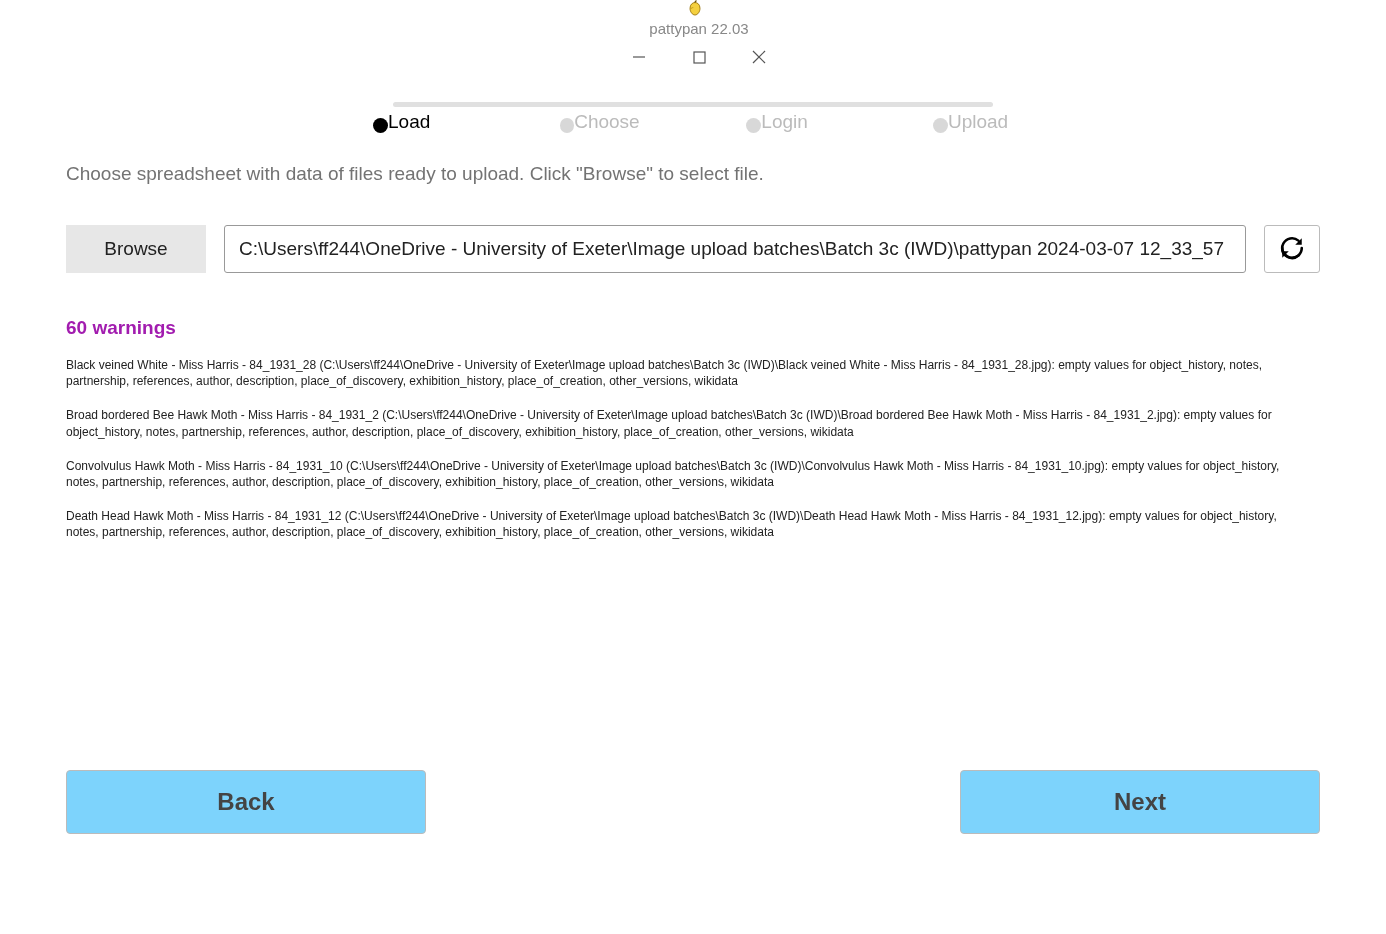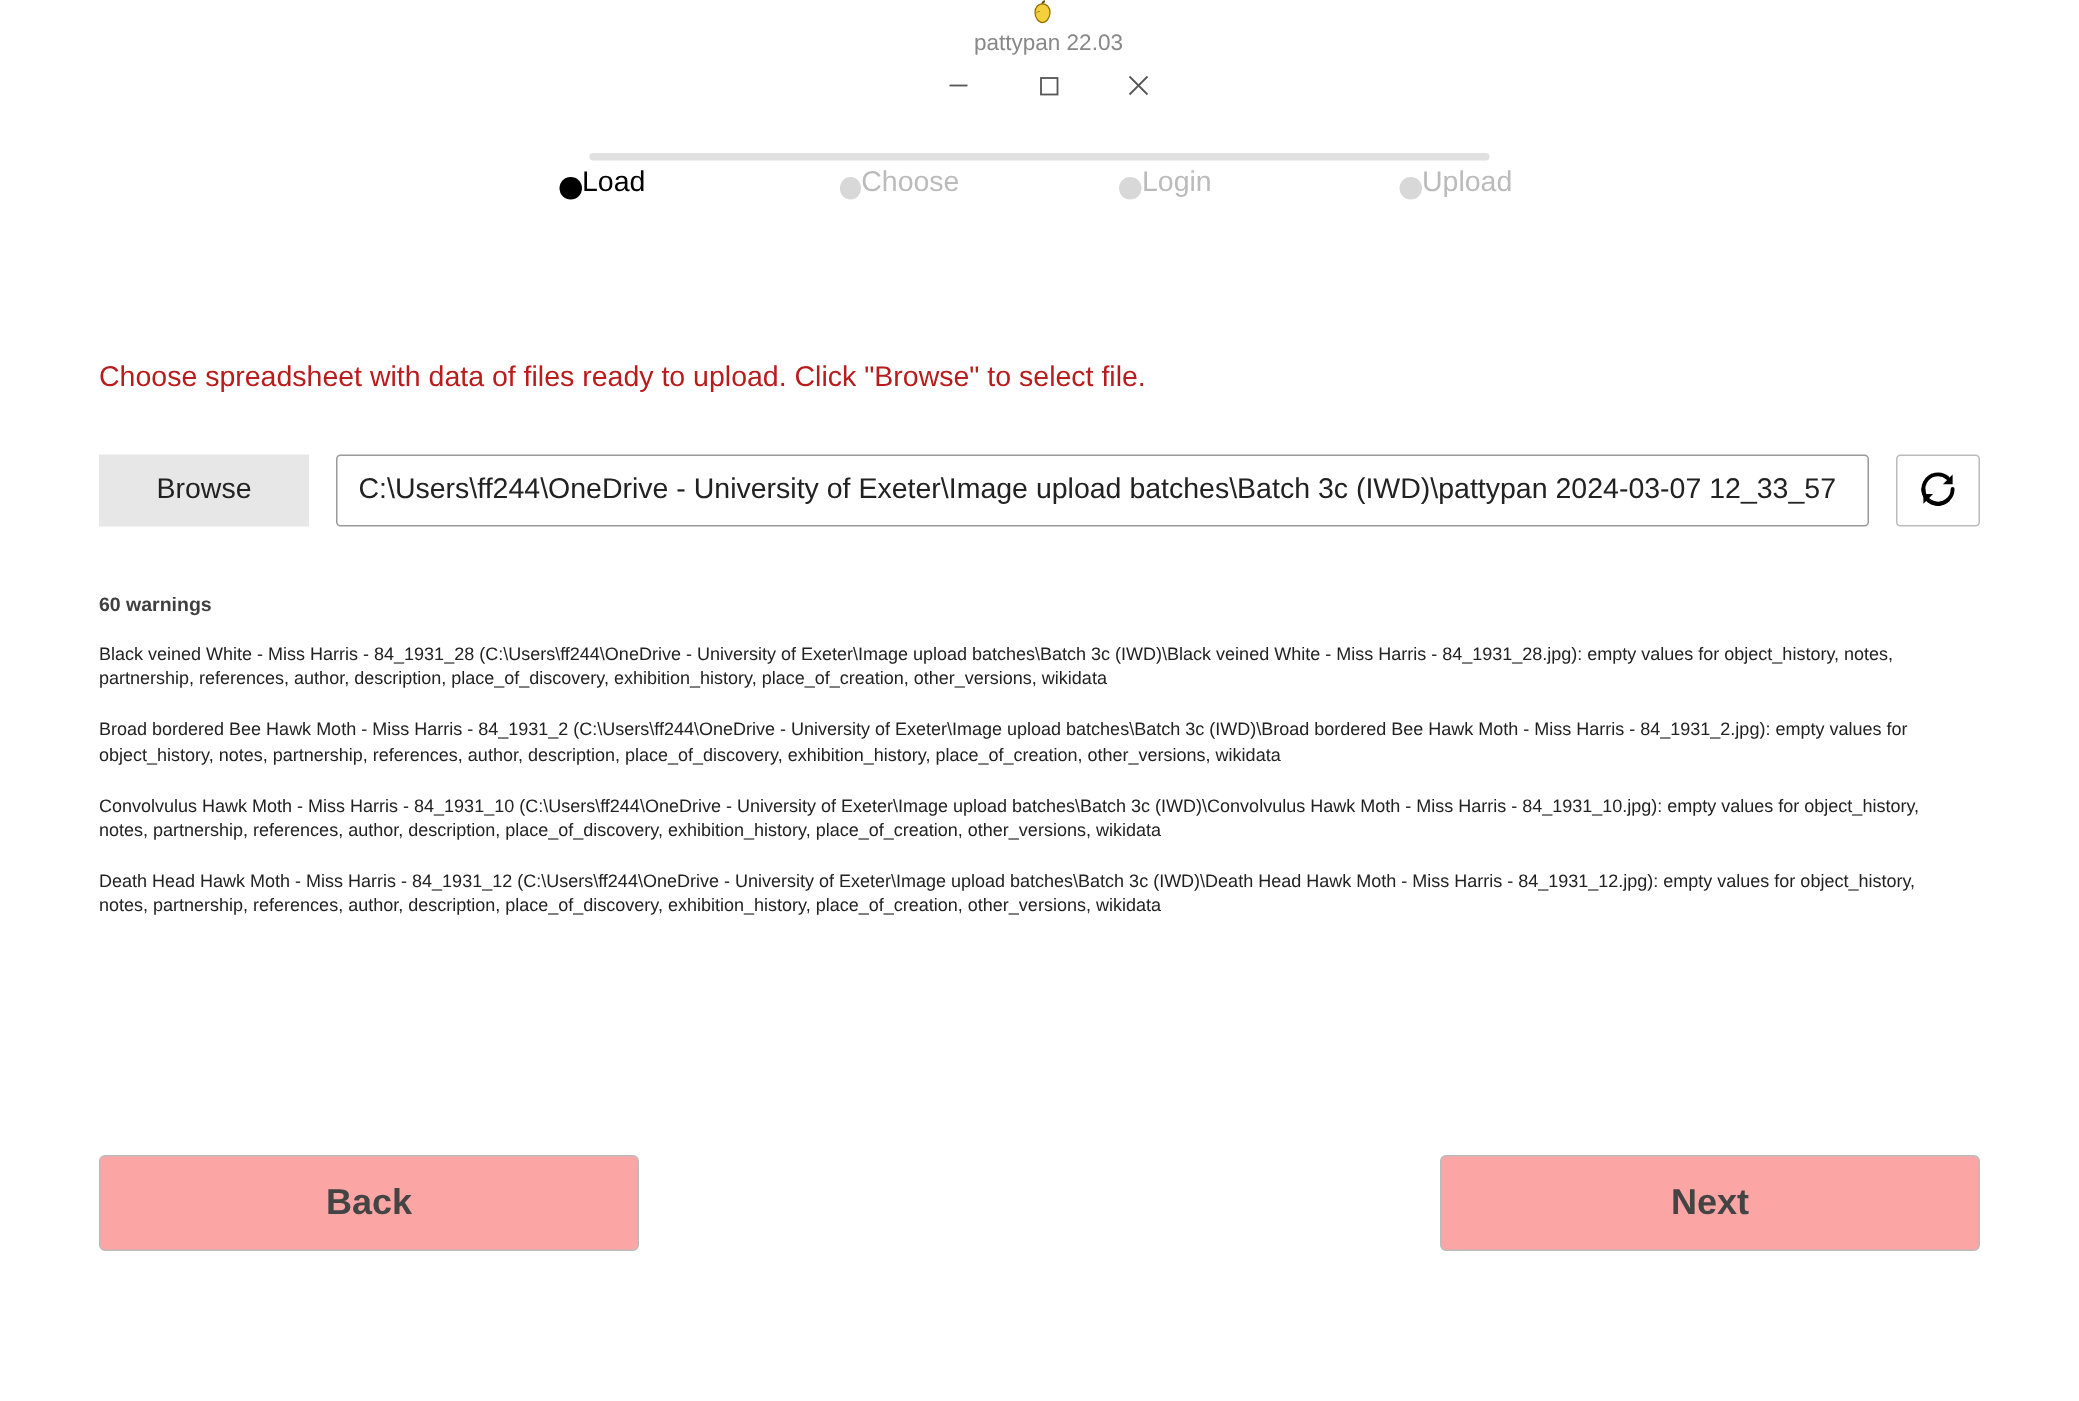--- a/index.html
+++ b/index.html
@@ -74,23 +74,23 @@
       margin-top: 16px;
       font-size: 19px;
       color: #bbb;
     }
     .step.active .steplabel { color: #000; }
     
     .content {
       padding: 0 66px;
     }
     .instruction {
-      margin-top: 108px;
-      font-size: 19px;
-      color: #b91c1c;
+      margin-top: 30px;
+      font-size: 19px;
+      color: #737373;
     }
     .filerow {
       margin-top: 40px;
       display: flex;
       align-items: stretch;
       gap: 18px;
     }
     .browse-btn {
       width: 140px;
       background: #e7e7e7;
@@ -122,22 +122,22 @@
     }
     
     .warnings-block {
       margin-top: 44px;
       height: 364px;
       overflow-y: scroll;
       padding-right: 8px;
     }
     .warnings-title {
       font-weight: 700;
-      font-size: 13px;
-      color: #404040;
+      font-size: 19px;
+      color: #a21caf;
       margin-bottom: 18px;
     }
     .warning-item {
       font-size: 12px;
       color: #222;
       line-height: 1.35;
       margin-bottom: 18px;
     }
     
     .warnings-block::-webkit-scrollbar { width: 16px; }
@@ -153,21 +153,21 @@
       bottom: 100px;
       left: 66px; right: 66px;
       display: flex;
       justify-content: space-between;
     }
     .navbtn {
       width: 360px;
       height: 64px;
       border: 1.5px solid #bbb;
       border-radius: 4px;
-      background: #fca5a5;
+      background: #7dd3fc;
       font-size: 24px;
       font-weight: 600;
       color: #444;
       cursor: pointer;
     }
   </style>
 </head>
 <body>
 
 <div class="titlebar">

